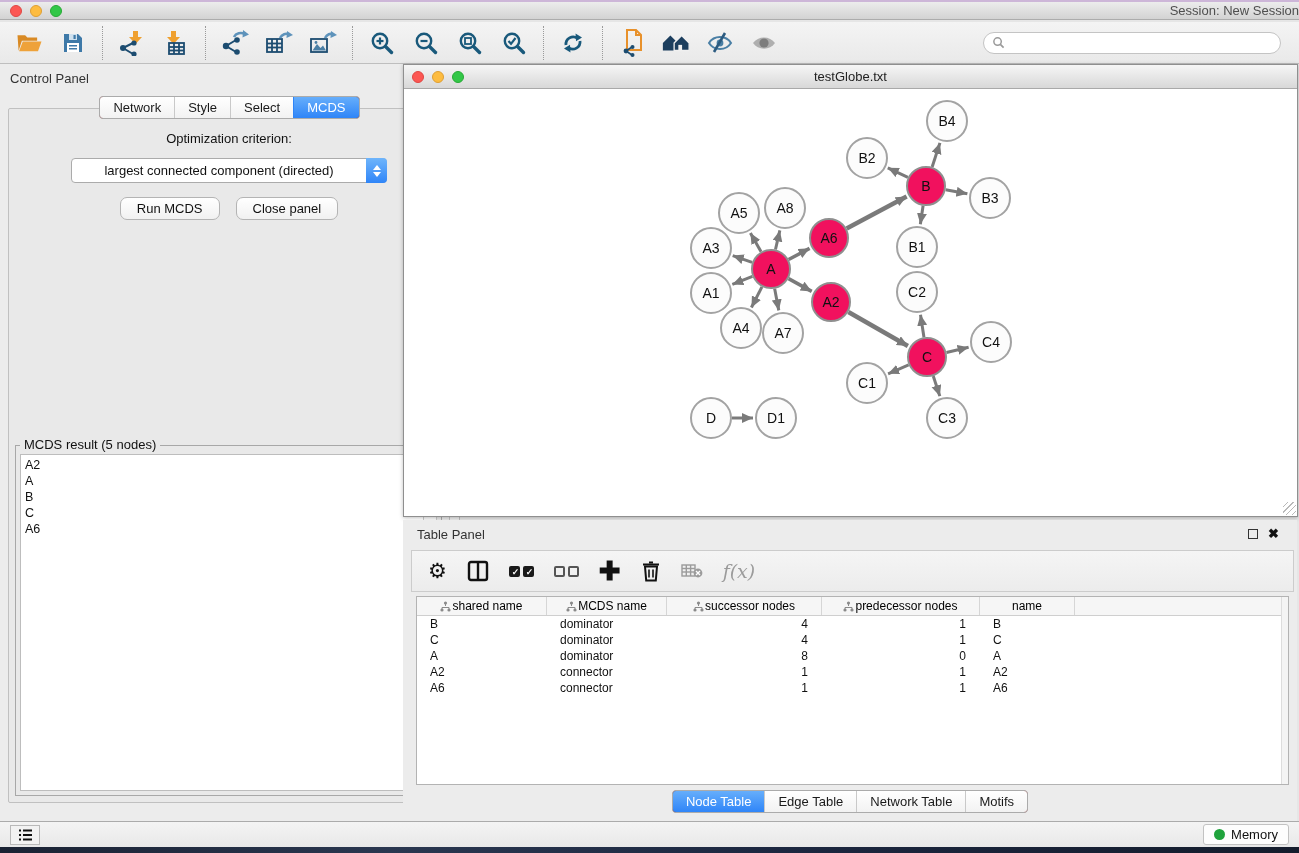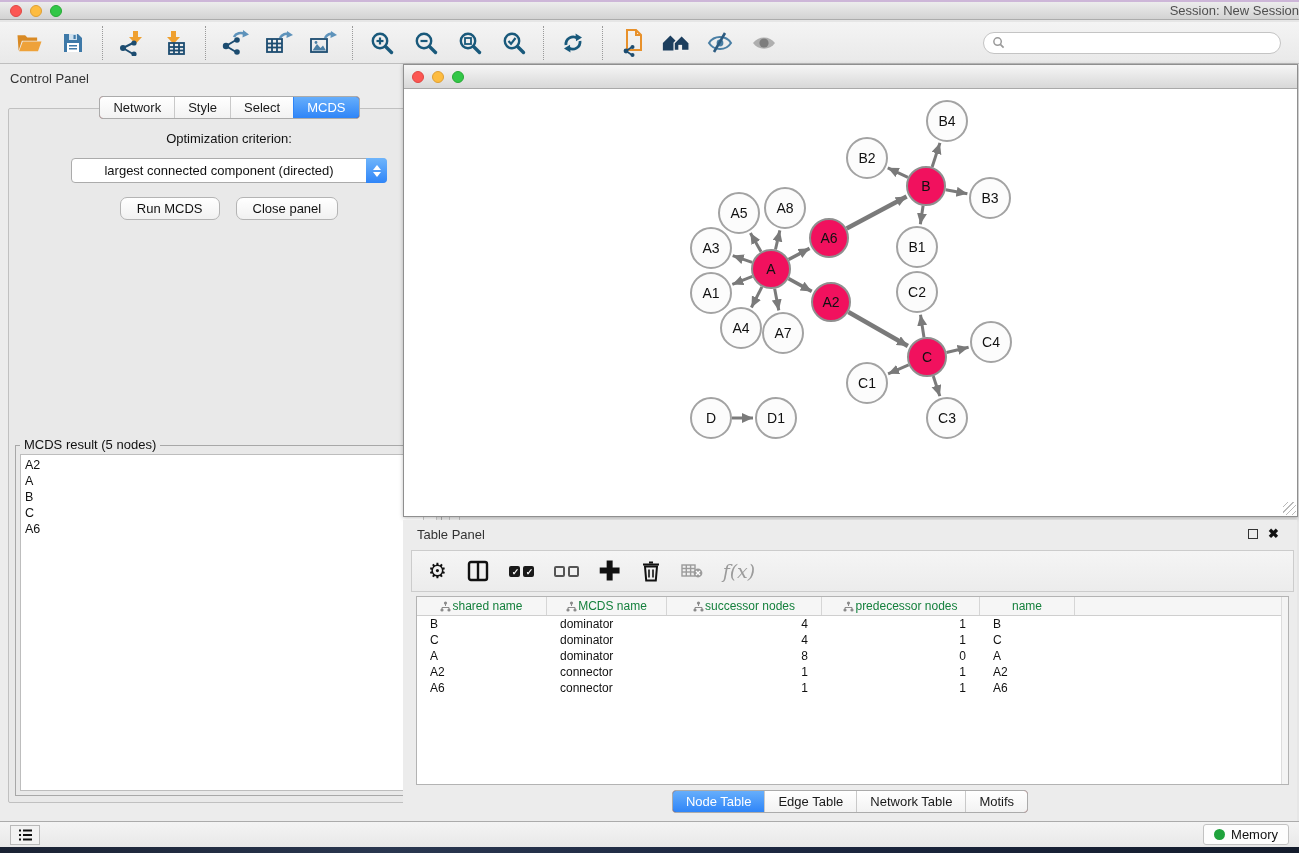--- a/index.html
+++ b/index.html
@@ -84,21 +84,21 @@
   .tp-icon { display:flex; align-items:center; gap:3px; }
   .gear-glyph { font-size:21px; color:#111; line-height:20px; }
   .cb { width:11px; height:11px; border:2px solid #1a1a1a; border-radius:2px; display:inline-block; position:relative; }
   .cb.checked { background:#1a1a1a; }
   .cb.checked::after { content:"✓"; position:absolute; color:#fff; font-size:9px; font-weight:bold; left:1px; top:-1px; }
   .plus-glyph { font-size:26px; font-weight:bold; color:#111; line-height:20px; }
   .fx-label { font-family:"DejaVu Serif", serif; font-style:italic; font-size:19px; color:#9B9B9B; }
 
   .tp-table { position:absolute; left:13px; right:8px; top:76px; bottom:36px; background:#fff; border:1px solid #B3B3B3; overflow:hidden; }
   .tbl-head { display:flex; height:19px; background:#F6F6F6; border-bottom:1px solid #CFCFCF; }
-  .th-cell { display:flex; align-items:center; justify-content:center; gap:1px; font-size:12px; color:#15803d;
+  .th-cell { display:flex; align-items:center; justify-content:center; gap:1px; font-size:12px; color:#000000;
     border-right:1px solid #D6D6D6; position:relative; }
   .tbl-row { display:flex; height:16px; }
   .td-cell { font-size:12px; color:#111; line-height:16px; white-space:nowrap; overflow:hidden; }
   .td-left { text-align:left; padding-left:13px; }
   .td-right { text-align:right; padding-right:14px; }
   .tbl-scroll { position:absolute; right:0; top:0; bottom:0; width:7px; background:#F4F4F4; border-left:1px solid #DDD; }
 
   .table-tabs { position:absolute; left:0; right:0; bottom:8px; display:flex; justify-content:center; }
 
   
@@ -338,20 +338,21 @@
   </div>
 </div>
 
 <div class="net-window">
   <div class="net-titlebar">
     <div class="lights" style="margin-left:8px;">
       <div class="light red"></div>
       <div class="light yellow"></div>
       <div class="light green"></div>
     </div>
+    <div class="title">testGlobe.txt</div>
   </div>
   <div class="net-canvas">
     <svg id="graph-svg" width="893" height="427" viewBox="0 0 893 427">
         <defs>
           <marker id="arrow" markerUnits="userSpaceOnUse" markerWidth="13" markerHeight="11" refX="11" refY="5" orient="auto">
             <path d="M0 0 L11 5 L0 10 Z" fill="#7A7A7A"></path>
           </marker>
         </defs>
         <line x1="357.07722123286334" y1="162.63513715751083" x2="346.4111955822072" y2="143.96959226886256" stroke="#7A7A7A" stroke-width="3" marker-end="url(#arrow)"></line>
         <line x1="371.4738482143776" y1="160.50680420878325" x2="375.8550745534657" y2="141.41717515989924" stroke="#7A7A7A" stroke-width="3" marker-end="url(#arrow)"></line>

